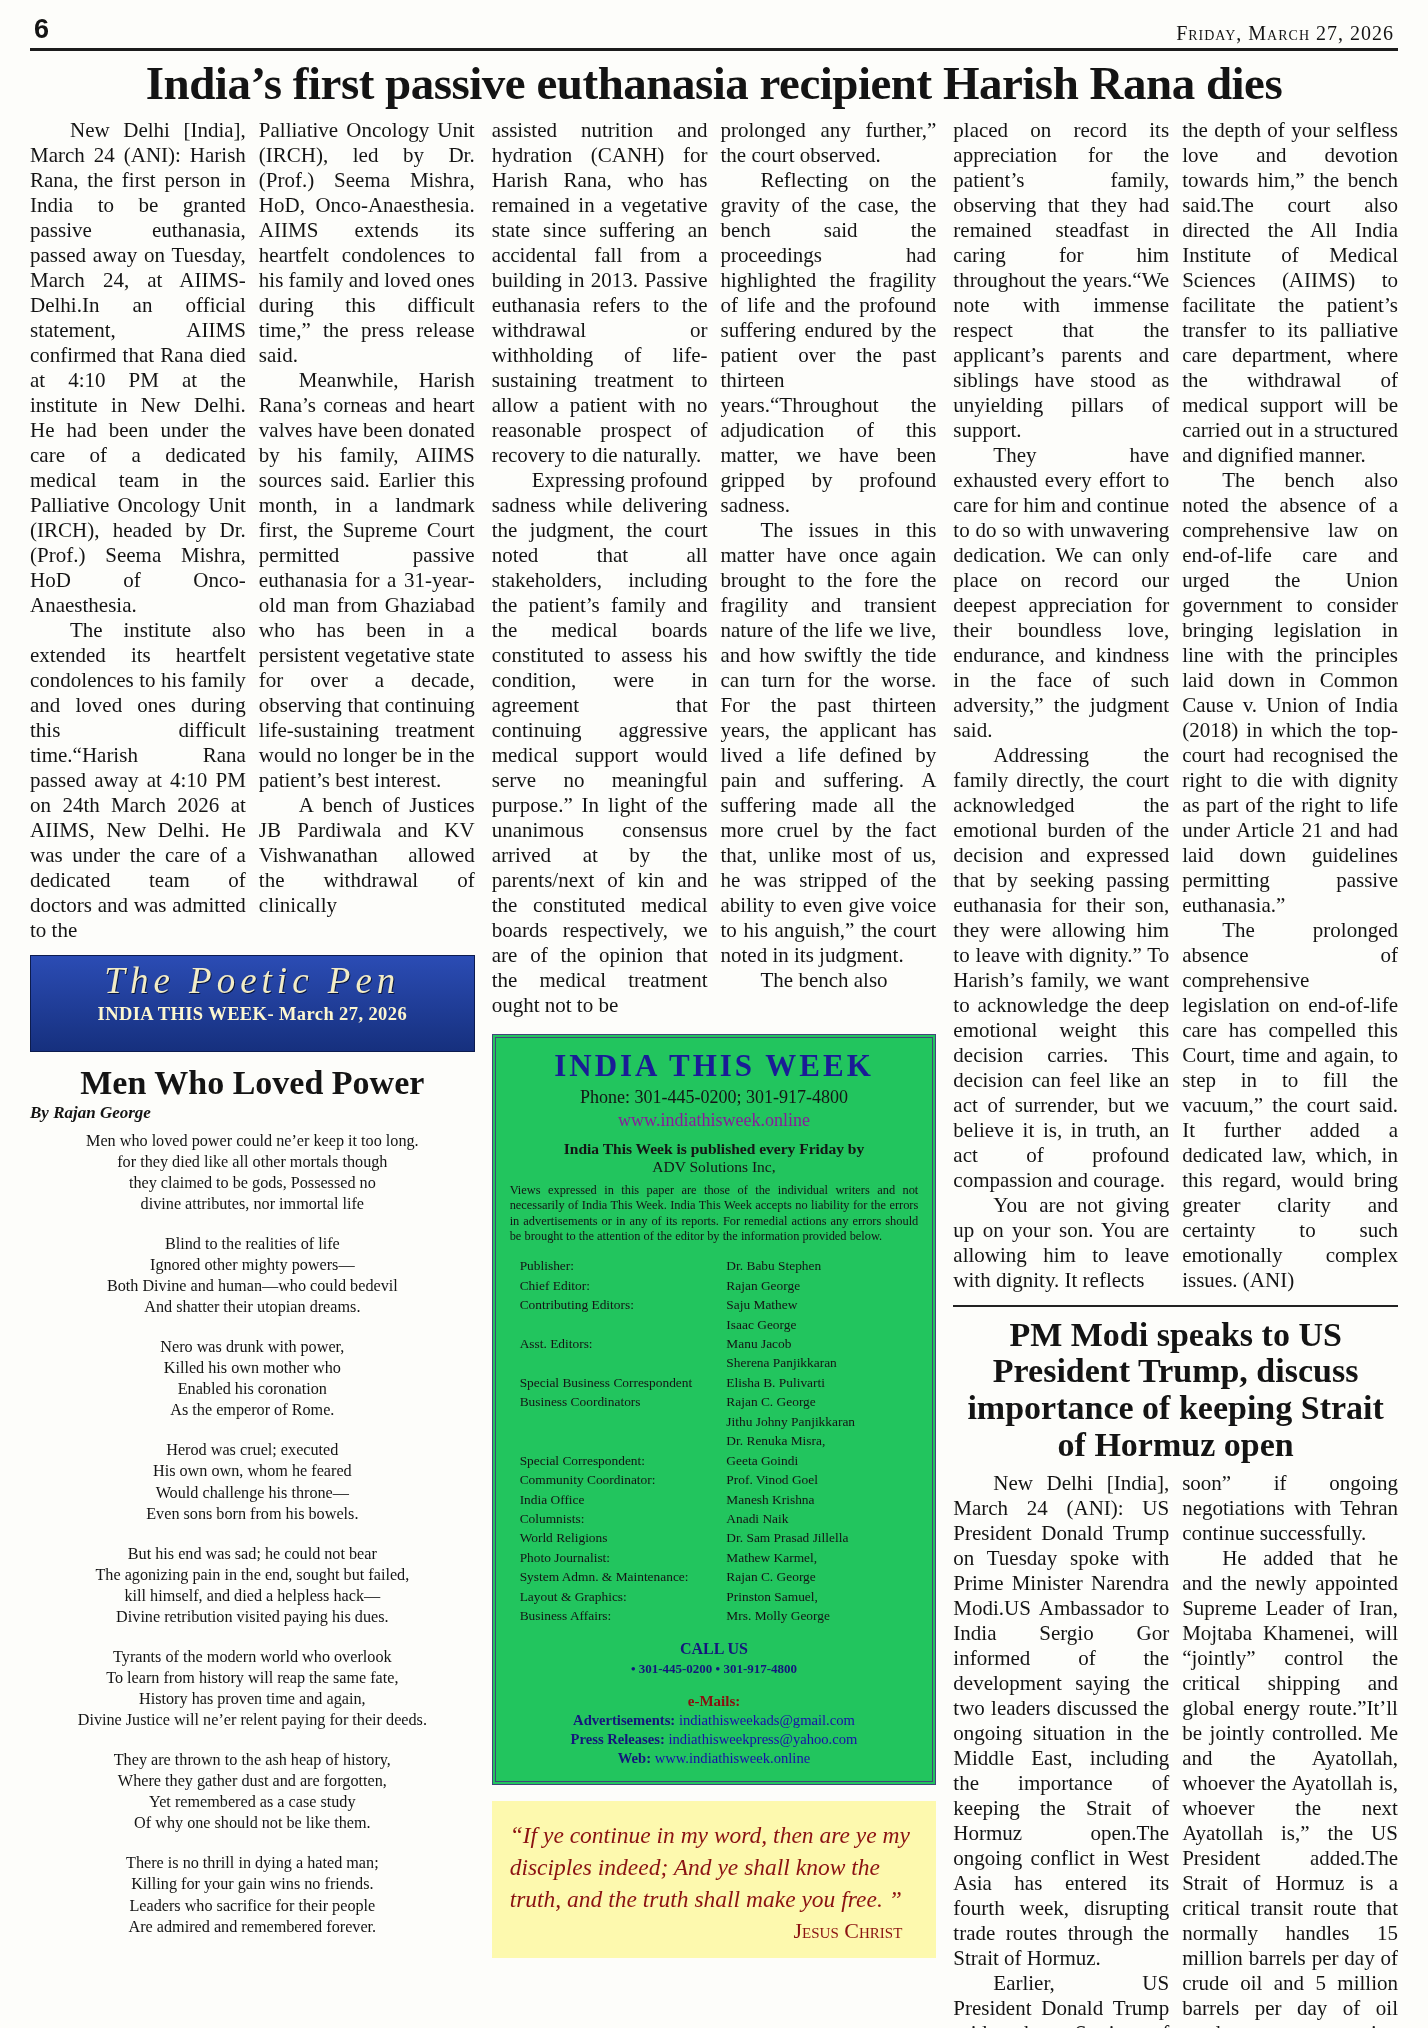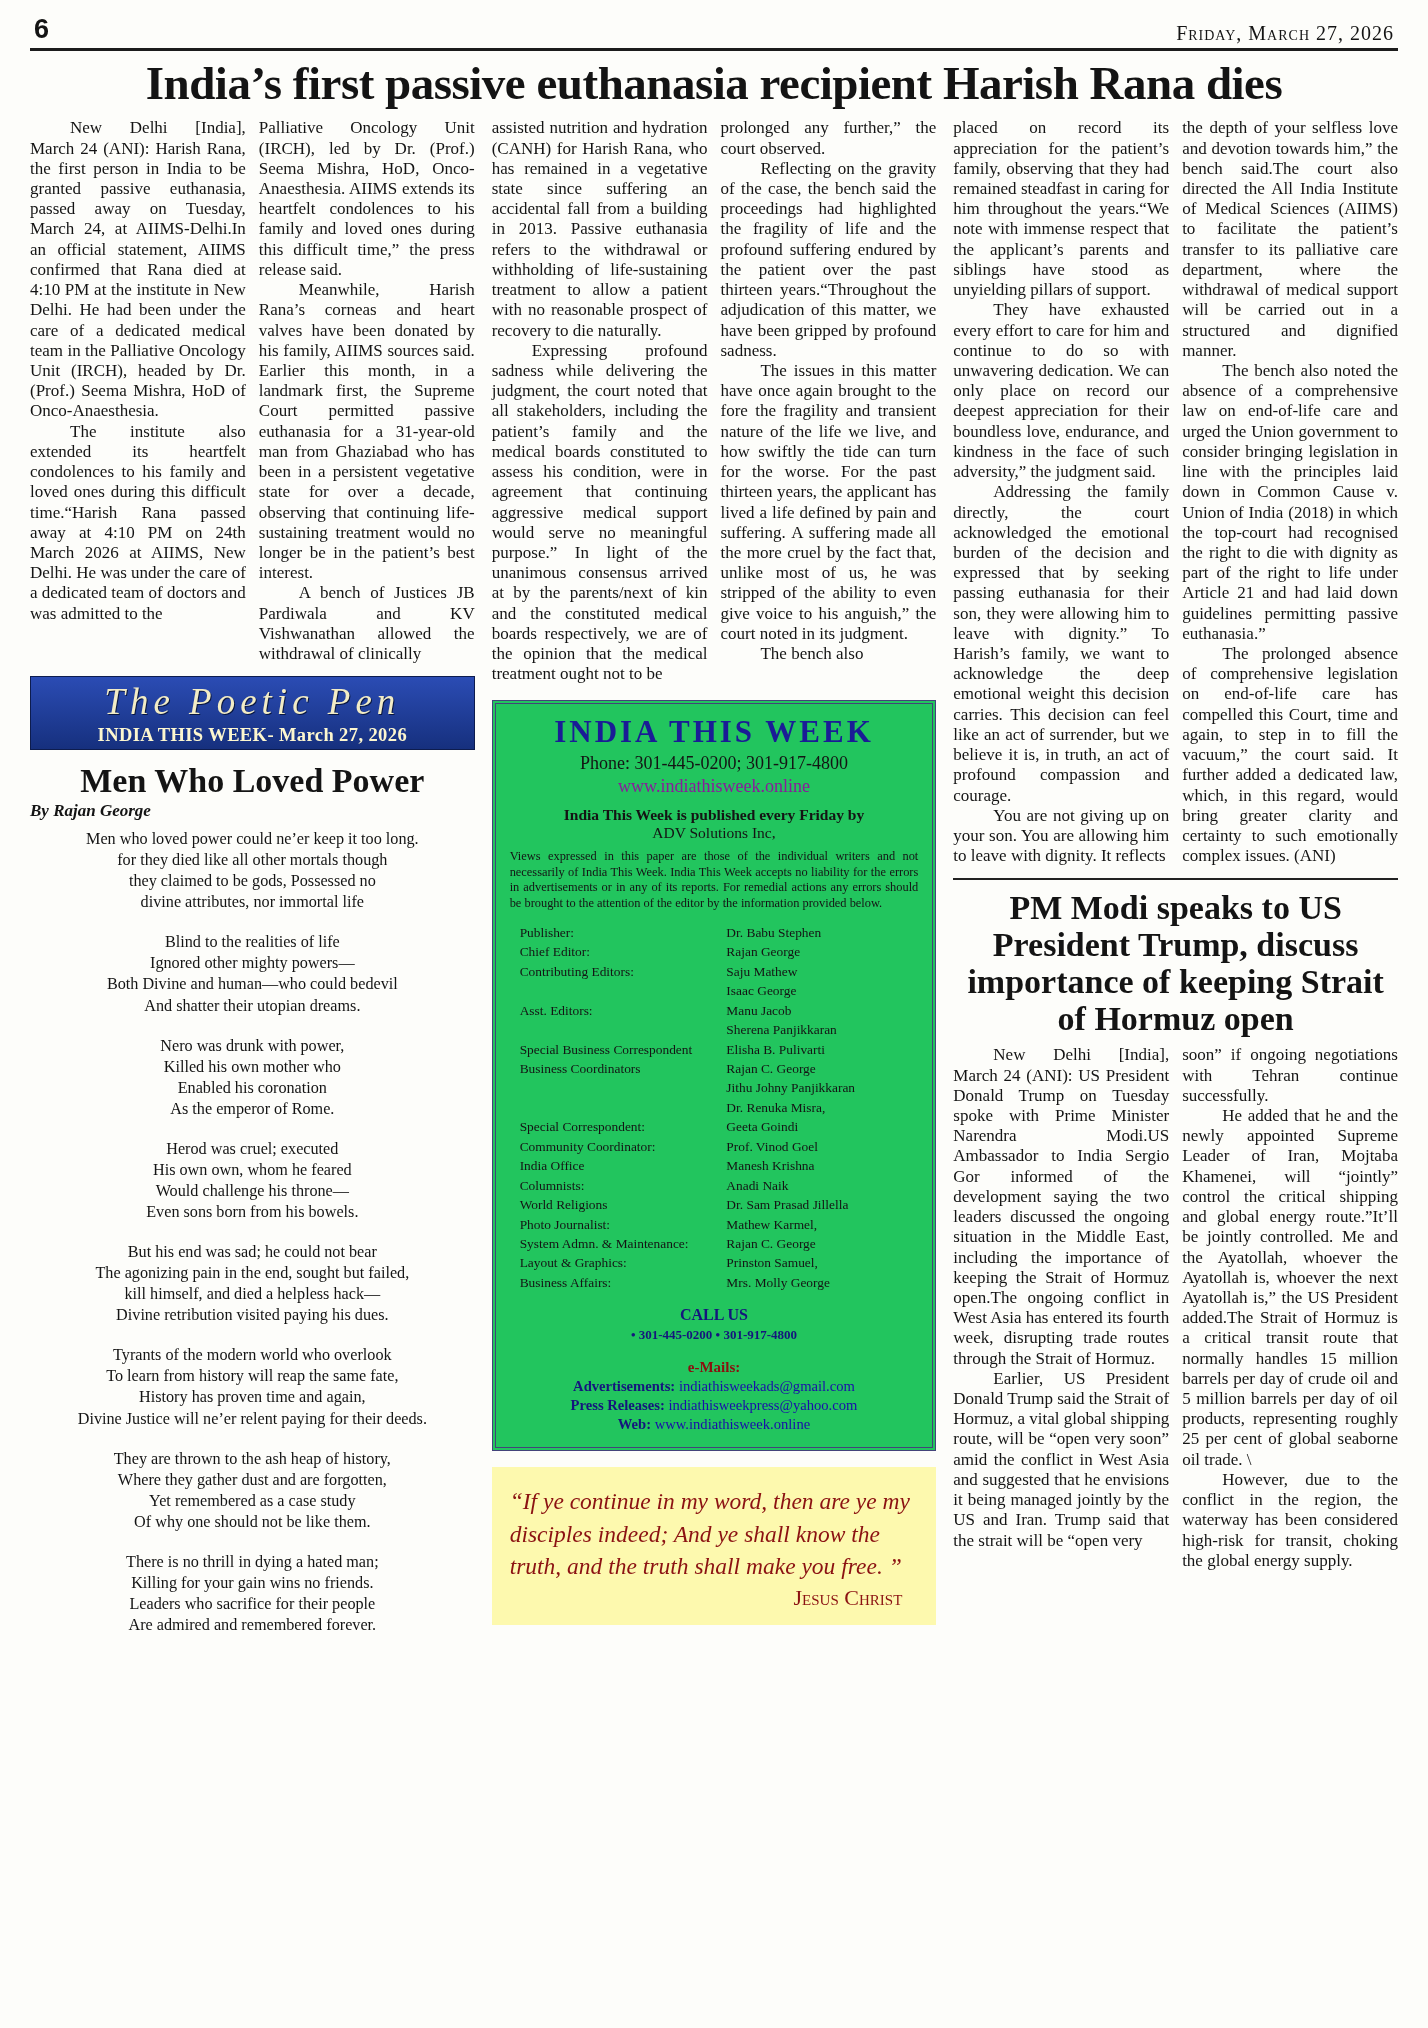--- a/index.html
+++ b/index.html
@@ -13,27 +13,27 @@
   .header-row { display:flex; justify-content:space-between; align-items:flex-end;
     border-bottom:3px solid #1c1c1c; padding:0 4px 3px; }
   .page-number { font-family:"Liberation Sans", sans-serif; font-size:27px; font-weight:bold; }
   .page-date { font-variant:small-caps; font-size:20px; letter-spacing:1px; }
   .main-headline { margin:8px 0 10px; text-align:center; font-size:47px; line-height:1.05;
     font-weight:bold; letter-spacing:-0.5px; }
   
   .content { display:flex; gap:17px; }
   .third { width:calc((100% - 34px)/3); }
   .cols { display:flex; gap:13px; }
-  .col { flex:1 1 0; text-align:justify; font-size:17px; line-height:1.19;
+  .col { flex:1 1 0; text-align:justify; font-size:21px; line-height:1.19;
     hyphens:auto; -webkit-hyphens:auto; }
   .col p { margin:0; }
   p.art { text-indent:40px; margin:0; }
   p.art.cont { text-indent:0; }
   
-  .pp-box { margin-top:12px; text-align:center; padding:6px 10px 3px;
+  .pp-box { margin-top:12px; text-align:center; padding:6px 10px 26px;
     background:linear-gradient(180deg, var(--banner-blue-light, #2b4cb4) 0%, var(--banner-blue, #16307e) 100%);
     border:1px solid #0d1c4e; }
   .pp-script { font-style:italic; font-size:37px; color:#f2ecc6; letter-spacing:5px;
     line-height:1.05; text-shadow:1px 1px 0 #0a173f; }
   .pp-sub { font-weight:bold; font-size:18.5px; color:#fdf7cf; letter-spacing:0.4px; margin-top:3px; }
   .poem-title { text-align:center; font-size:34px; margin:14px 0 3px; line-height:1; font-weight:bold; }
   .poem-byline { text-align:left; font-weight:bold; font-style:italic; font-size:17px; margin:0 0 8px; }
   .poem { text-align:center; font-size:16.2px; line-height:1.3; }
   .poem p { white-space:pre-line; margin:0 0 19px; }
   

